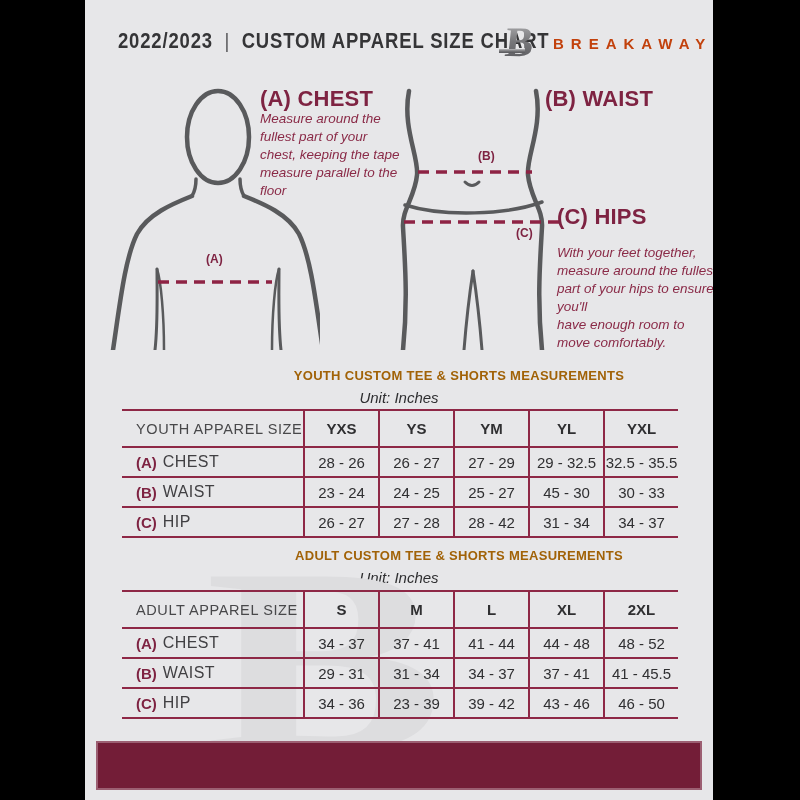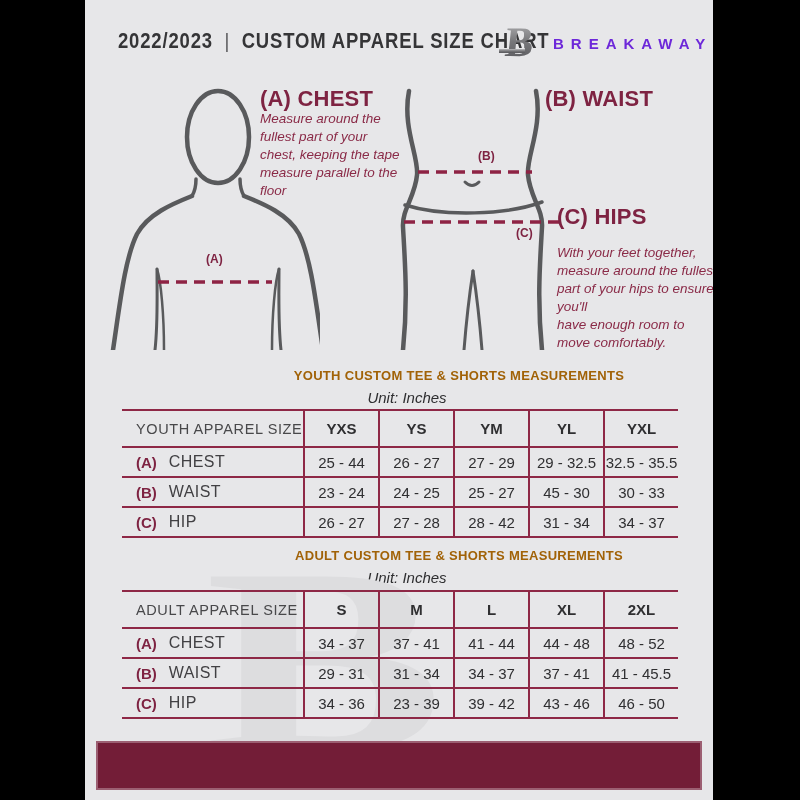--- a/index.html
+++ b/index.html
@@ -23,44 +23,44 @@
     position:absolute;left:85px;top:0;width:628px;height:800px;
     background:var(--bg);
     overflow:hidden;
   }
   
   .hdr-row{position:absolute;left:33px;top:28px;display:flex;align-items:center;
     transform:scaleX(.84);transform-origin:left center;white-space:nowrap;}
   .hdr-row .seg{font-weight:bold;font-size:22px;color:#353537;letter-spacing:1px;}
   .hdr-row .div{margin:0 14px;font-weight:normal;color:#4a4a4c;font-size:20px;}
   .brandwrap{position:absolute;left:410px;top:18px;display:flex;align-items:center;}
-  .brand{font-weight:bold;font-size:15px;letter-spacing:7px;color:#6d28d9;margin-left:10px;}
+  .brand{font-weight:bold;font-size:15px;letter-spacing:7px;color:#c2410c;margin-left:10px;}
   
   .sec-head{position:absolute;font-weight:bold;font-size:22px;color:var(--maroon);letter-spacing:.2px;}
   .sec-body{position:absolute;font-style:italic;font-size:13.5px;line-height:18px;
     color:var(--maroon-body);white-space:pre-line;}
   .marker{position:absolute;font-weight:bold;font-size:12px;color:var(--maroon);}
   .figure{position:absolute;}
   
   .tbl-title{position:absolute;left:0;width:748px;text-align:center;font-weight:bold;
     font-size:13px;color:#a16207;letter-spacing:.3px;}
   .tbl-sub{position:absolute;left:0;width:628px;text-align:center;font-style:italic;
-    font-size:15px;color:#2e2e30;margin-left:8px;}
+    font-size:15px;color:#2e2e30;}
   
   .table{position:absolute;left:37px;width:556px;border-bottom:2px solid var(--maroon-line);z-index:2;}
   .t-row{display:grid;grid-template-columns:181px repeat(5,75px);border-top:2px solid var(--maroon-line);}
   .t-row.head .cell{height:35px;}
   .t-row .cell{height:28px;display:flex;align-items:center;justify-content:center;}
   .cell + .cell{border-left:2px solid var(--maroon-line);}
   .label-cell{justify-content:flex-start !important;padding-left:14px;}
   .head-label{font-size:14.5px;color:#48484a;letter-spacing:.6px;}
   .size-head{font-weight:bold;font-size:15px;color:#2f2f31;}
   .value{font-size:15px;color:#2f2f31;}
   .pfx{font-weight:bold;font-size:15px;color:var(--maroon);}
-  .lbl{font-size:16px;color:#414043;margin-left:12px;letter-spacing:.4px;}
+  .lbl{font-size:16px;color:#414043;margin-left:6px;letter-spacing:.4px;}
   
   .watermark{position:absolute;left:120px;top:528px;font-family:"Liberation Serif",serif;
     font-weight:bold;font-size:265px;line-height:1;color:#dddddf;z-index:1;
     transform:scaleX(1.35);transform-origin:left top;}
   .footer-bar{position:absolute;left:11px;top:741px;width:606px;height:49px;
     background:var(--footer);border:2px solid #9c5f72;z-index:3;}
 </style>
 </head>
 <body>
 
@@ -142,21 +142,21 @@
       <div class="cell size-head">YS</div>
       <div class="cell size-head">YM</div>
       <div class="cell size-head">YL</div>
       <div class="cell size-head">YXL</div>
     </div>
     <div class="t-row">
       <div class="cell label-cell">
         <span class="pfx">(A)</span>
         <span class="lbl">CHEST</span>
       </div>
-      <div class="cell value">25 - 44</div>
+      <div class="cell value">28 - 26</div>
       <div class="cell value">26 - 27</div>
       <div class="cell value">27 - 29</div>
       <div class="cell value">29 - 32.5</div>
       <div class="cell value">32.5 - 35.5</div>
     </div>
     <div class="t-row">
       <div class="cell label-cell">
         <span class="pfx">(B)</span>
         <span class="lbl">WAIST</span>
       </div>

